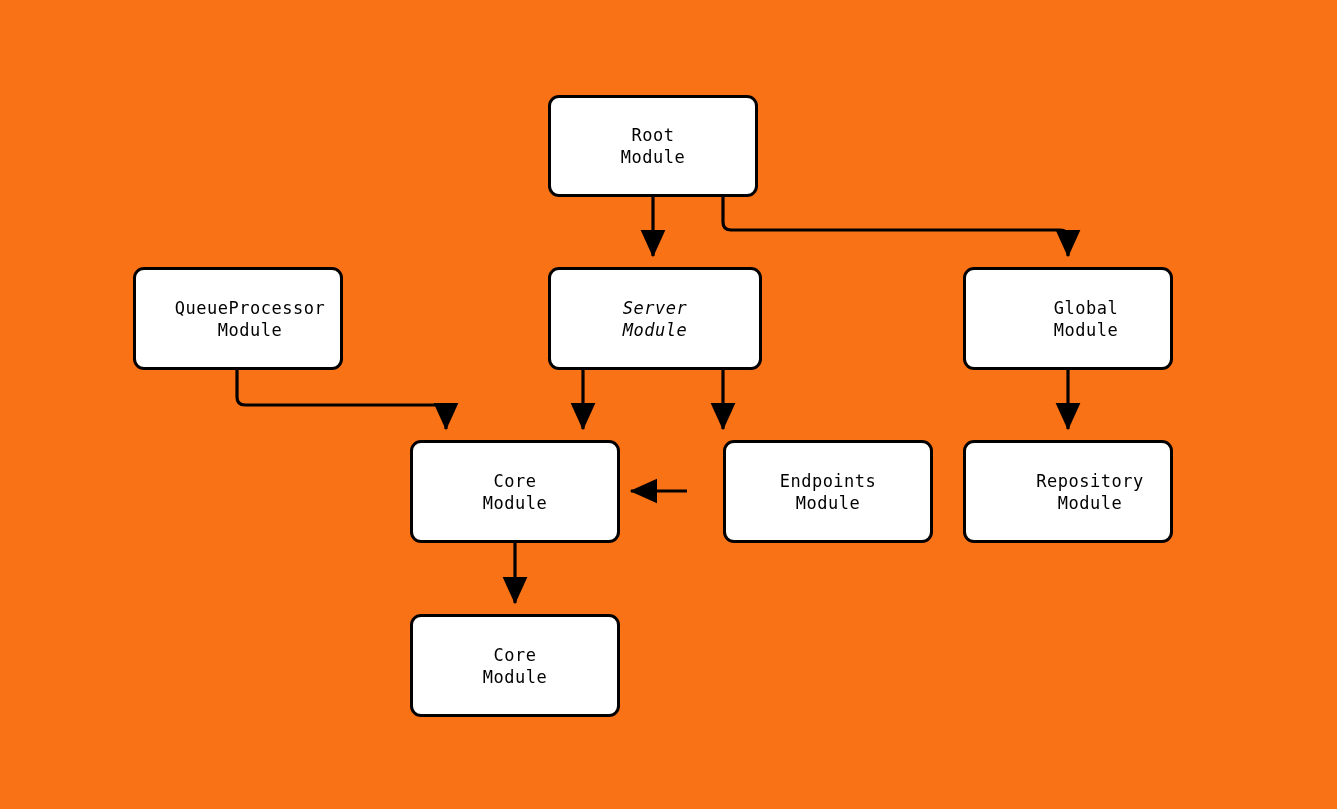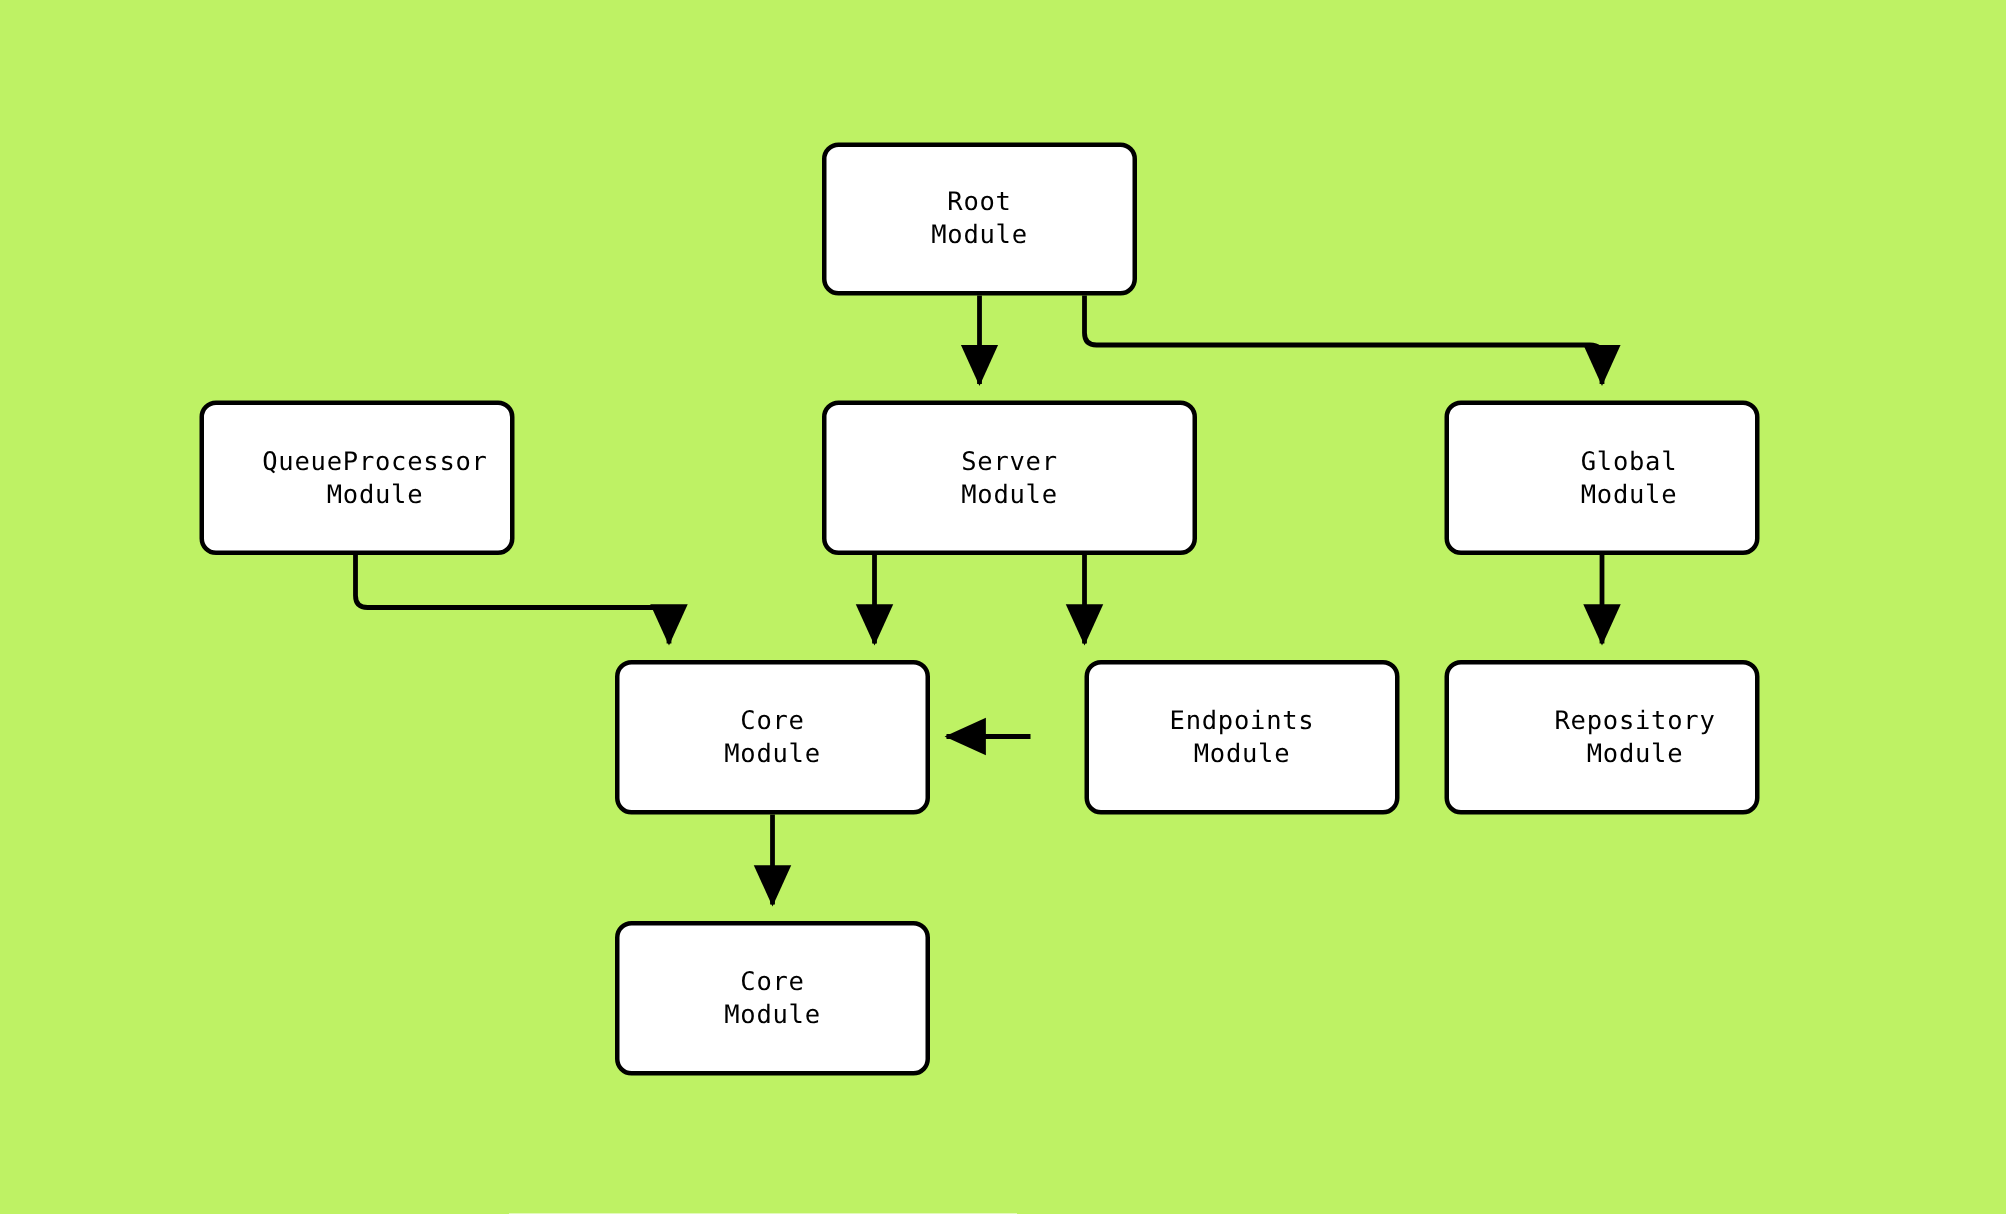--- a/index.html
+++ b/index.html
@@ -4,21 +4,21 @@
 <style>
   html, body {
     margin: 0;
     padding: 0;
     background: #ffffff;
   }
   #canvas {
     position: relative;
     width: 1337px;
     height: 809px;
-    background: #bef264;
+    background: #f97316;
     overflow: hidden;
     font-family: "DejaVu Sans Mono", "Liberation Mono", monospace;
   }
   #edge-layer {
     position: absolute;
     left: 0;
     top: 0;
     width: 1337px;
     height: 809px;
     pointer-events: none;
@@ -77,21 +77,21 @@
   <div class="node" style="left:548px; top:95px; width:210px; height:102px;">
     <div class="node-line">Root</div>
     <div class="node-line">Module</div>
   </div>
 
   <div class="node" style="left:133px; top:267px; width:210px; height:103px;padding-left:24px;">
     <div class="node-line">QueueProcessor</div>
     <div class="node-line">Module</div>
   </div>
 
-  <div class="node" style="left:548px; top:267px; width:250px; height:103px;">
+  <div class="node" style="left:548px; top:267px; width:214px; height:103px;font-style:italic;">
     <div class="node-line">Server</div>
     <div class="node-line">Module</div>
   </div>
 
   <div class="node" style="left:963px; top:267px; width:210px; height:103px;padding-left:36px;">
     <div class="node-line">Global</div>
     <div class="node-line">Module</div>
   </div>
 
   <div class="node" style="left:410px; top:440px; width:210px; height:103px;">

